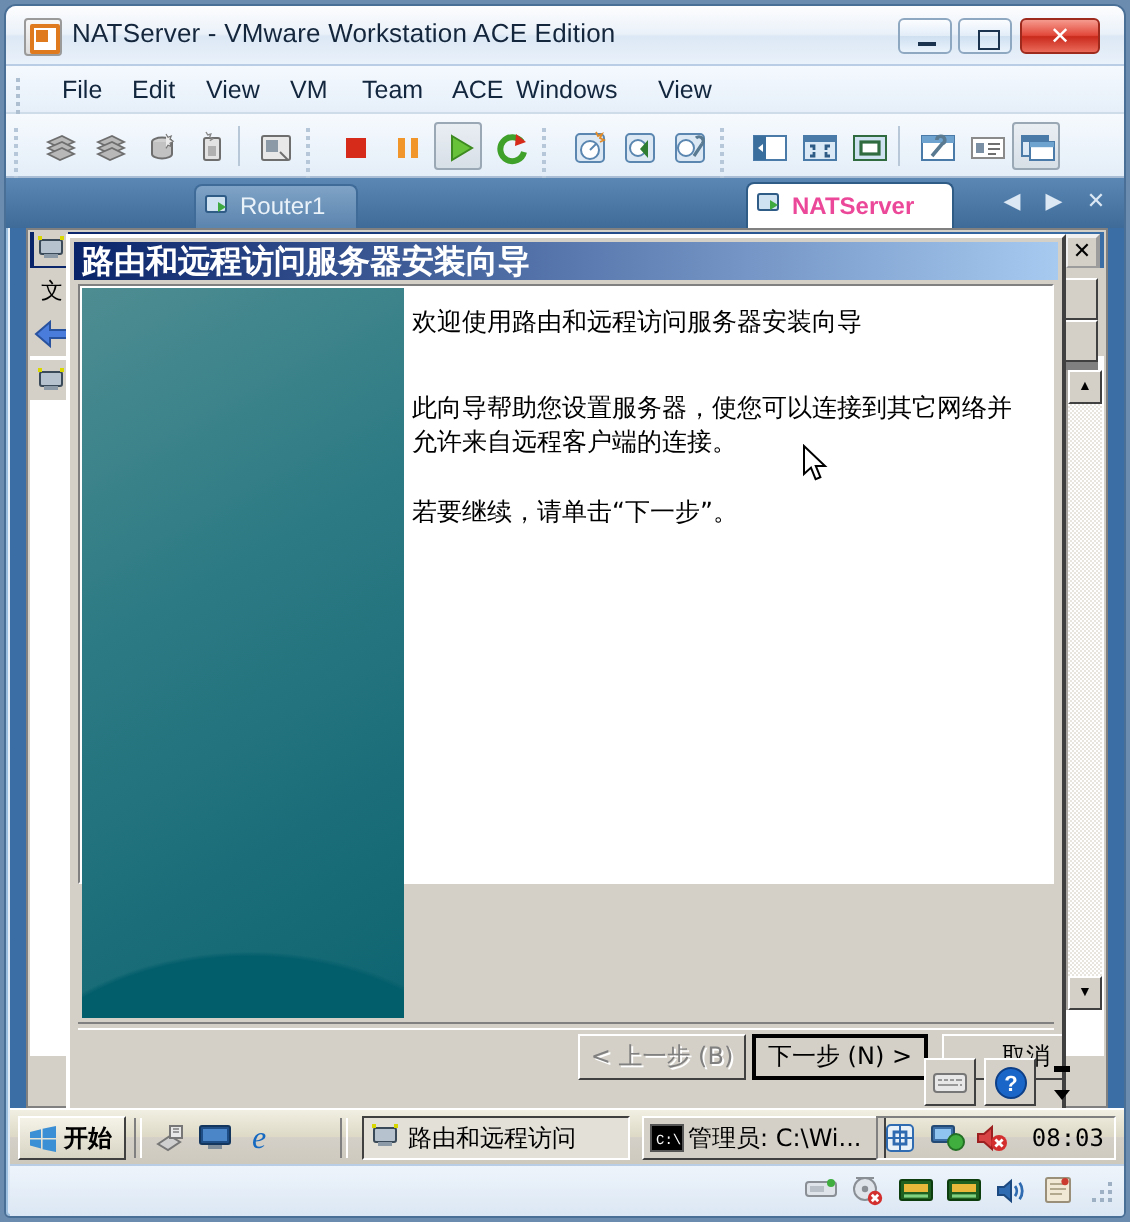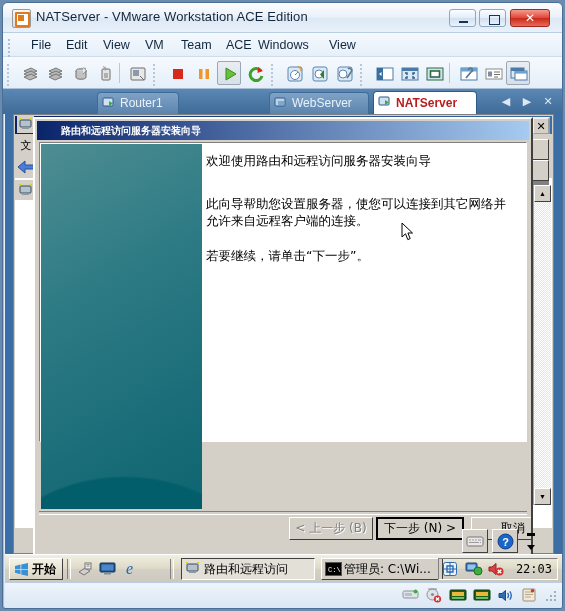--- a/index.html
+++ b/index.html
@@ -110,21 +110,21 @@
   .vmtab{
     position:absolute;top:3px;height:22px;
     border-radius:4px 4px 0 0;
     background:linear-gradient(180deg,#7fa3c6 0%,#5b84ae 100%);
     border:1px solid #3f6b99;border-bottom:none;
     box-sizing:border-box;cursor:pointer;
     color:#e9f1f9;font-size:12px;
     padding-left:22px;line-height:21px;white-space:nowrap;
   }
   .vmtab.active{
-    background:#ffffff;color:#b91c1c;font-weight:bold;
+    background:#ffffff;color:#ec4899;font-weight:bold;
     border:1px solid #2f5b87;border-bottom:none;top:2px;height:23px;line-height:22px;
   }
   .vmtab .tabicon{
     position:absolute;left:4px;top:3px;width:15px;height:15px;
   }
   .navbtn{
     position:absolute;top:5px;width:14px;height:15px;color:#dce8f4;
     font-size:11px;text-align:center;line-height:15px;cursor:pointer;
   }
 
@@ -197,23 +197,23 @@
     border:2px solid;
     border-color:#ffffff #404040 #404040 #ffffff;
     box-sizing:border-box;
     overflow:hidden;
   }
   #wizard-titlebar{
     position:absolute;left:2px;top:2px;width:492px;height:19px;
     background:linear-gradient(90deg,#0a246a 0%,#a6caf0 100%);
   }
   #wizard-title{
-    position:absolute;left:4px;top:1px;color:#fff;font-weight:bold;font-size:10px;
+    position:absolute;left:4px;top:1px;color:#fff;font-weight:bold;font-size:16px;
     font-family:"DejaVu Sans","Liberation Sans",sans-serif;
-    white-space:nowrap;line-height:17px;margin-left:20px;
+    white-space:nowrap;line-height:17px;
   }
   #wizard-page{
     position:absolute;left:4px;top:23px;width:488px;height:300px;
     background:#ffffff;
     border:1px solid;
     border-color:#808080 #ffffff #ffffff #808080;
     box-sizing:border-box;
   }
   #wizard-art{
     position:absolute;left:1px;top:1px;width:161px;height:365px;
@@ -515,29 +515,20 @@
 
   <div id="tabstrip">
     <div class="vmtab" style="left:94px;width:82px">
       <span class="tabicon">
         <svg width="15" height="15" viewBox="0 0 15 15">
           <rect x="1" y="2" width="10" height="8" rx="1" fill="#cfe2f2" stroke="#2f5b87"></rect>
           <path d="M7 5 L11 7.5 L7 10 Z" fill="#3faa3f"></path>
         </svg>
       </span>
       <span>Router1</span>
-    </div>
-    <div class="vmtab" style="left:266px;width:100px">
-      <span class="tabicon">
-        <svg width="15" height="15" viewBox="0 0 15 15">
-          <rect x="1" y="2" width="10" height="8" rx="1" fill="#bcd4e8" stroke="#2f5b87"></rect>
-          <rect x="4" y="5" width="6" height="4" fill="#7fa8ce"></rect>
-        </svg>
-      </span>
-      <span>WebServer</span>
     </div>
     <div class="vmtab active" style="left:370px;width:104px">
       <span class="tabicon">
         <svg width="15" height="15" viewBox="0 0 15 15">
           <rect x="1" y="2" width="10" height="8" rx="1" fill="#cfe2f2" stroke="#2f5b87"></rect>
           <path d="M7 5 L11 7.5 L7 10 Z" fill="#3faa3f"></path>
         </svg>
       </span>
       <span>NATServer</span>
     </div>
@@ -716,21 +707,21 @@
           <circle cx="13" cy="10" r="4" fill="#3fae3f" stroke="#247024"></circle>
         </svg>
       </span>
       <span style="position:absolute;left:48px;top:2px;width:17px;height:16px">
         <svg width="17" height="16" viewBox="0 0 17 16">
           <path d="M2 6 L5 6 L9 2.5 L9 13.5 L5 10 L2 10 Z" fill="#d84444" stroke="#9d2020"></path>
           <circle cx="12.5" cy="10.5" r="4" fill="#d32f2f"></circle>
           <path d="M10.7 8.7 L14.3 12.3 M14.3 8.7 L10.7 12.3" stroke="#fff" stroke-width="1.4"></path>
         </svg>
       </span>
-      <span id="tray-time">22:03</span>
+      <span id="tray-time">08:03</span>
     </div>
   </div>
 
   <div id="vmstatus">
     <span class="status-icon" style="right:143px">
       <svg width="17" height="13" viewBox="0 0 17 13">
         <rect x="1" y="3" width="15" height="7" rx="1.5" fill="#dfe4ea" stroke="#8a8f96"></rect>
         <rect x="3" y="5" width="7" height="3" fill="#b9c0c8"></rect>
         <circle cx="13.5" cy="3.5" r="2" fill="#3fae3f"></circle>
       </svg>

